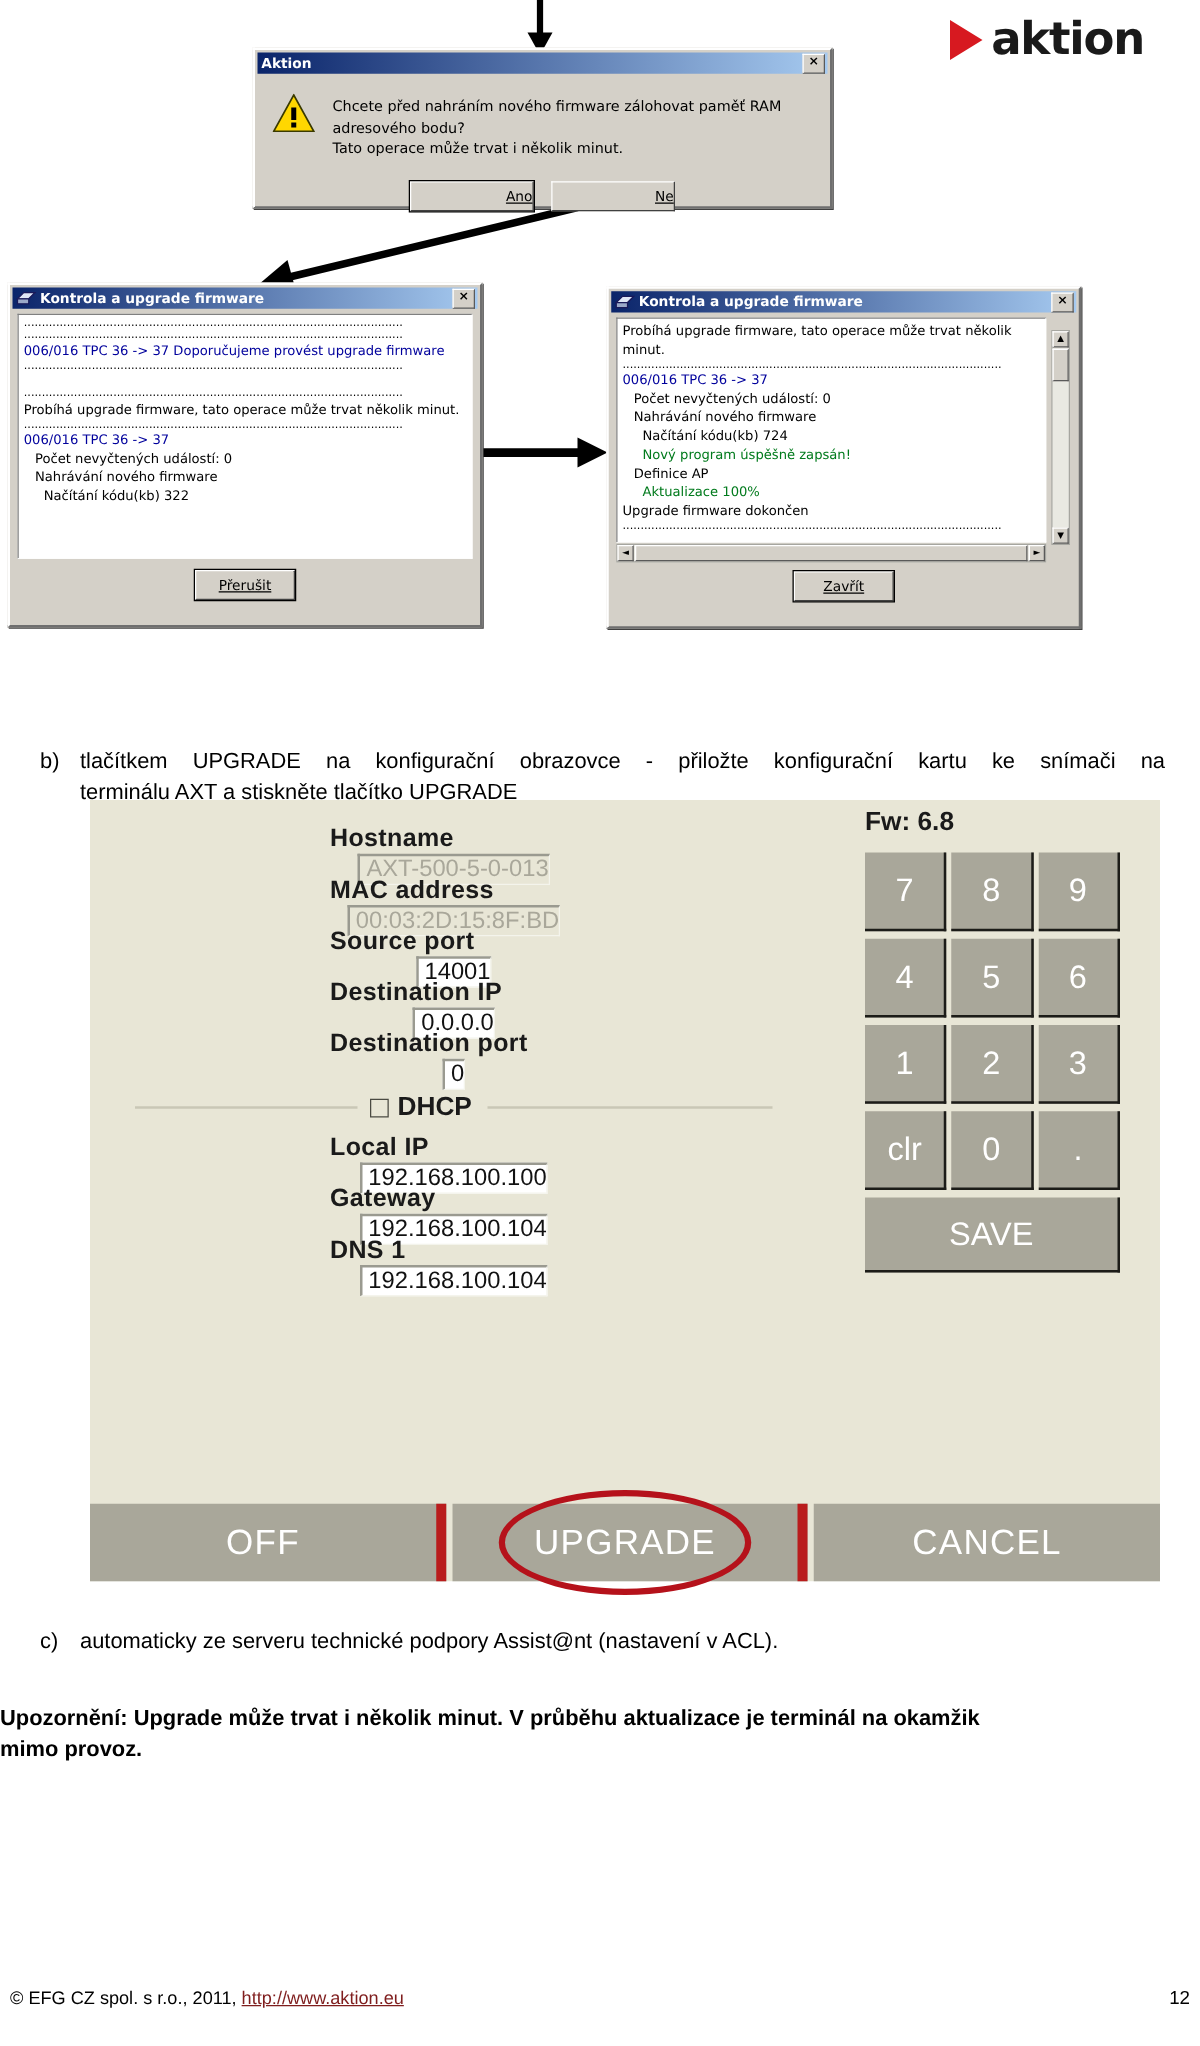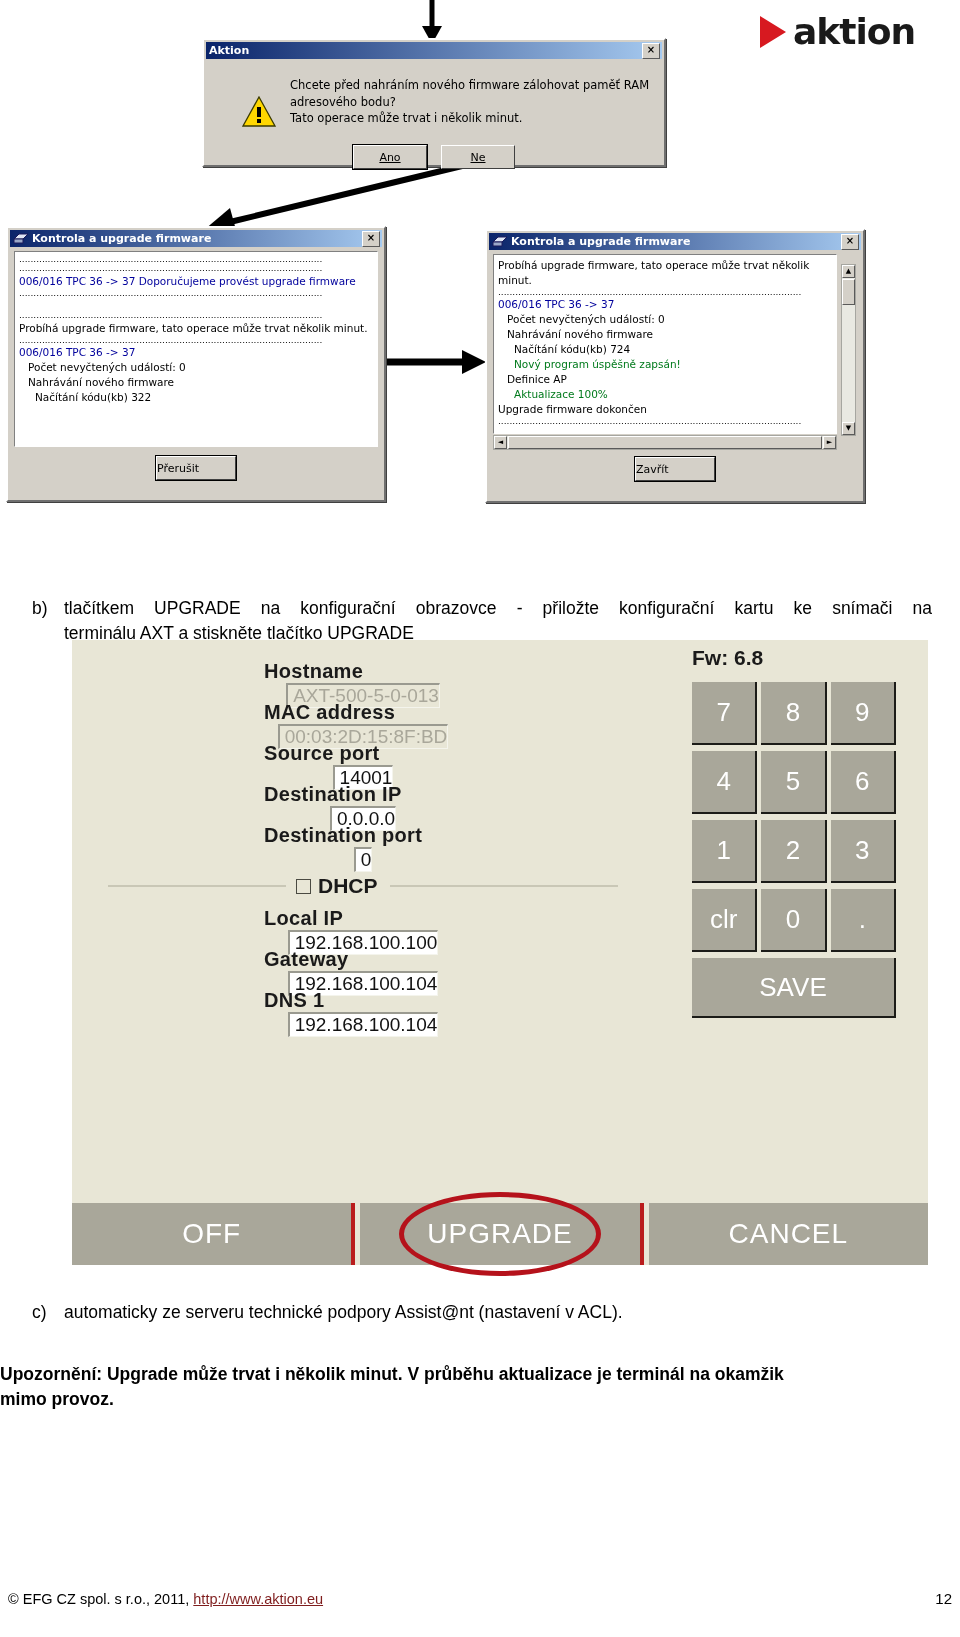--- a/index.html
+++ b/index.html
@@ -36,30 +36,31 @@
   .win-close{
     width:16px;height:14px;background:#d4d0c8;
     border-top:1px solid #fff;border-left:1px solid #fff;
     border-right:1px solid #5a5a5a;border-bottom:1px solid #5a5a5a;
     color:#000;font-size:10px;font-weight:bold;line-height:12px;text-align:center;
     font-family:"DejaVu Sans", sans-serif;
   }
 
   
   #dlg-aktion{left:202px;top:38px;width:460px;height:125px;}
-  .msg-row{display:flex;align-items:flex-end;padding:14px 10px 4px 14px;margin-left:24px;}
+  .msg-row{display:flex;align-items:flex-start;padding:14px 10px 4px 14px;}
   .warn-ico{width:34px;height:31px;flex:0 0 34px;margin-right:14px;}
   .msg-text{font-size:11.5px;color:#000;line-height:1.45;padding-top:2px;}
   .btn-row{display:flex;justify-content:center;gap:14px;margin-top:14px;}
   .w-btn{
     min-width:72px;height:22px;background:#d4d0c8;font-size:11px;color:#000;
     border-top:1px solid #ffffff;border-left:1px solid #ffffff;
     border-right:1px solid #404040;border-bottom:1px solid #404040;
-    display:flex;align-items:center;justify-content:center;
+    display:flex;align-items:center;justify-content:flex-end;
     font-family:"DejaVu Sans", sans-serif;
+    padding-left:25px;
   }
   .w-btn.default{outline:1px solid #000;outline-offset:0px;}
   .w-btn .ul{text-decoration:underline;}
 
   
   #dlg-fw-left{left:6px;top:226px;width:376px;height:272px;}
   #dlg-fw-right{left:485px;top:229px;width:376px;height:270px;}
   .log-box{
     background:#ffffff;border-top:1px solid #808080;border-left:1px solid #808080;
     border-right:1px solid #ffffff;border-bottom:1px solid #ffffff;
@@ -87,22 +88,23 @@
     border-right:1px solid #5a5a5a;border-bottom:1px solid #5a5a5a;
     font-size:7px;line-height:11px;text-align:center;color:#000;box-sizing:border-box;}
   .sb-thumb{background:#d4d0c8;border-top:1px solid #fff;border-left:1px solid #fff;
     border-right:1px solid #5a5a5a;border-bottom:1px solid #5a5a5a;box-sizing:border-box;}
 
   .fw-btnrow{display:flex;justify-content:center;margin-top:9px;}
   .fw-btn{
     min-width:78px;height:22px;background:#d4d0c8;font-size:11px;color:#000;
     border-top:1px solid #ffffff;border-left:1px solid #ffffff;
     border-right:1px solid #404040;border-bottom:1px solid #404040;
-    display:flex;align-items:center;justify-content:flex-start;outline:1px solid #000;
+    display:flex;align-items:center;justify-content:center;outline:1px solid #000;
     font-family:"DejaVu Sans", sans-serif;
+    text-decoration:underline;
   }
 
   
   .para{
     position:absolute;font-family:"Liberation Sans", sans-serif;
     color:#000;font-size:17.5px;line-height:1.45;
   }
   .para .lbl{display:inline-block;width:32px;}
   .para-b{left:32px;top:596px;width:900px;}
   .p-b-l1{display:flex;}
@@ -145,21 +147,21 @@
     border-right:2px solid #1c1c18;border-bottom:2px solid #1c1c18;box-sizing:border-box;
   }
   .key.save{width:258px;height:60px;font-size:26px;}
 
   
   .axt-bottom{position:absolute;left:0;bottom:0;width:856px;display:flex;gap:5px;}
   .bbtn{
     flex:1;height:62px;background:#a9a79a;color:#ffffff;position:relative;
     display:flex;align-items:center;justify-content:center;
     font-size:28px;letter-spacing:1px;font-family:"Liberation Sans", sans-serif;
-    border-right:4px solid #b91c1c;box-sizing:border-box;
+    border-right:8px solid #b91c1c;box-sizing:border-box;
   }
   .bbtn:last-child{border-right:none;}
   .ellipse{
     position:absolute;left:50%;top:50%;transform:translate(-50%,-50%);
     width:192px;height:74px;border:5px solid #b5121b;border-radius:50%;
     pointer-events:none;
   }
 
   
   .footer-rule{position:absolute;left:0;top:1578px;width:960px;height:1px;background:#ffffff;}

